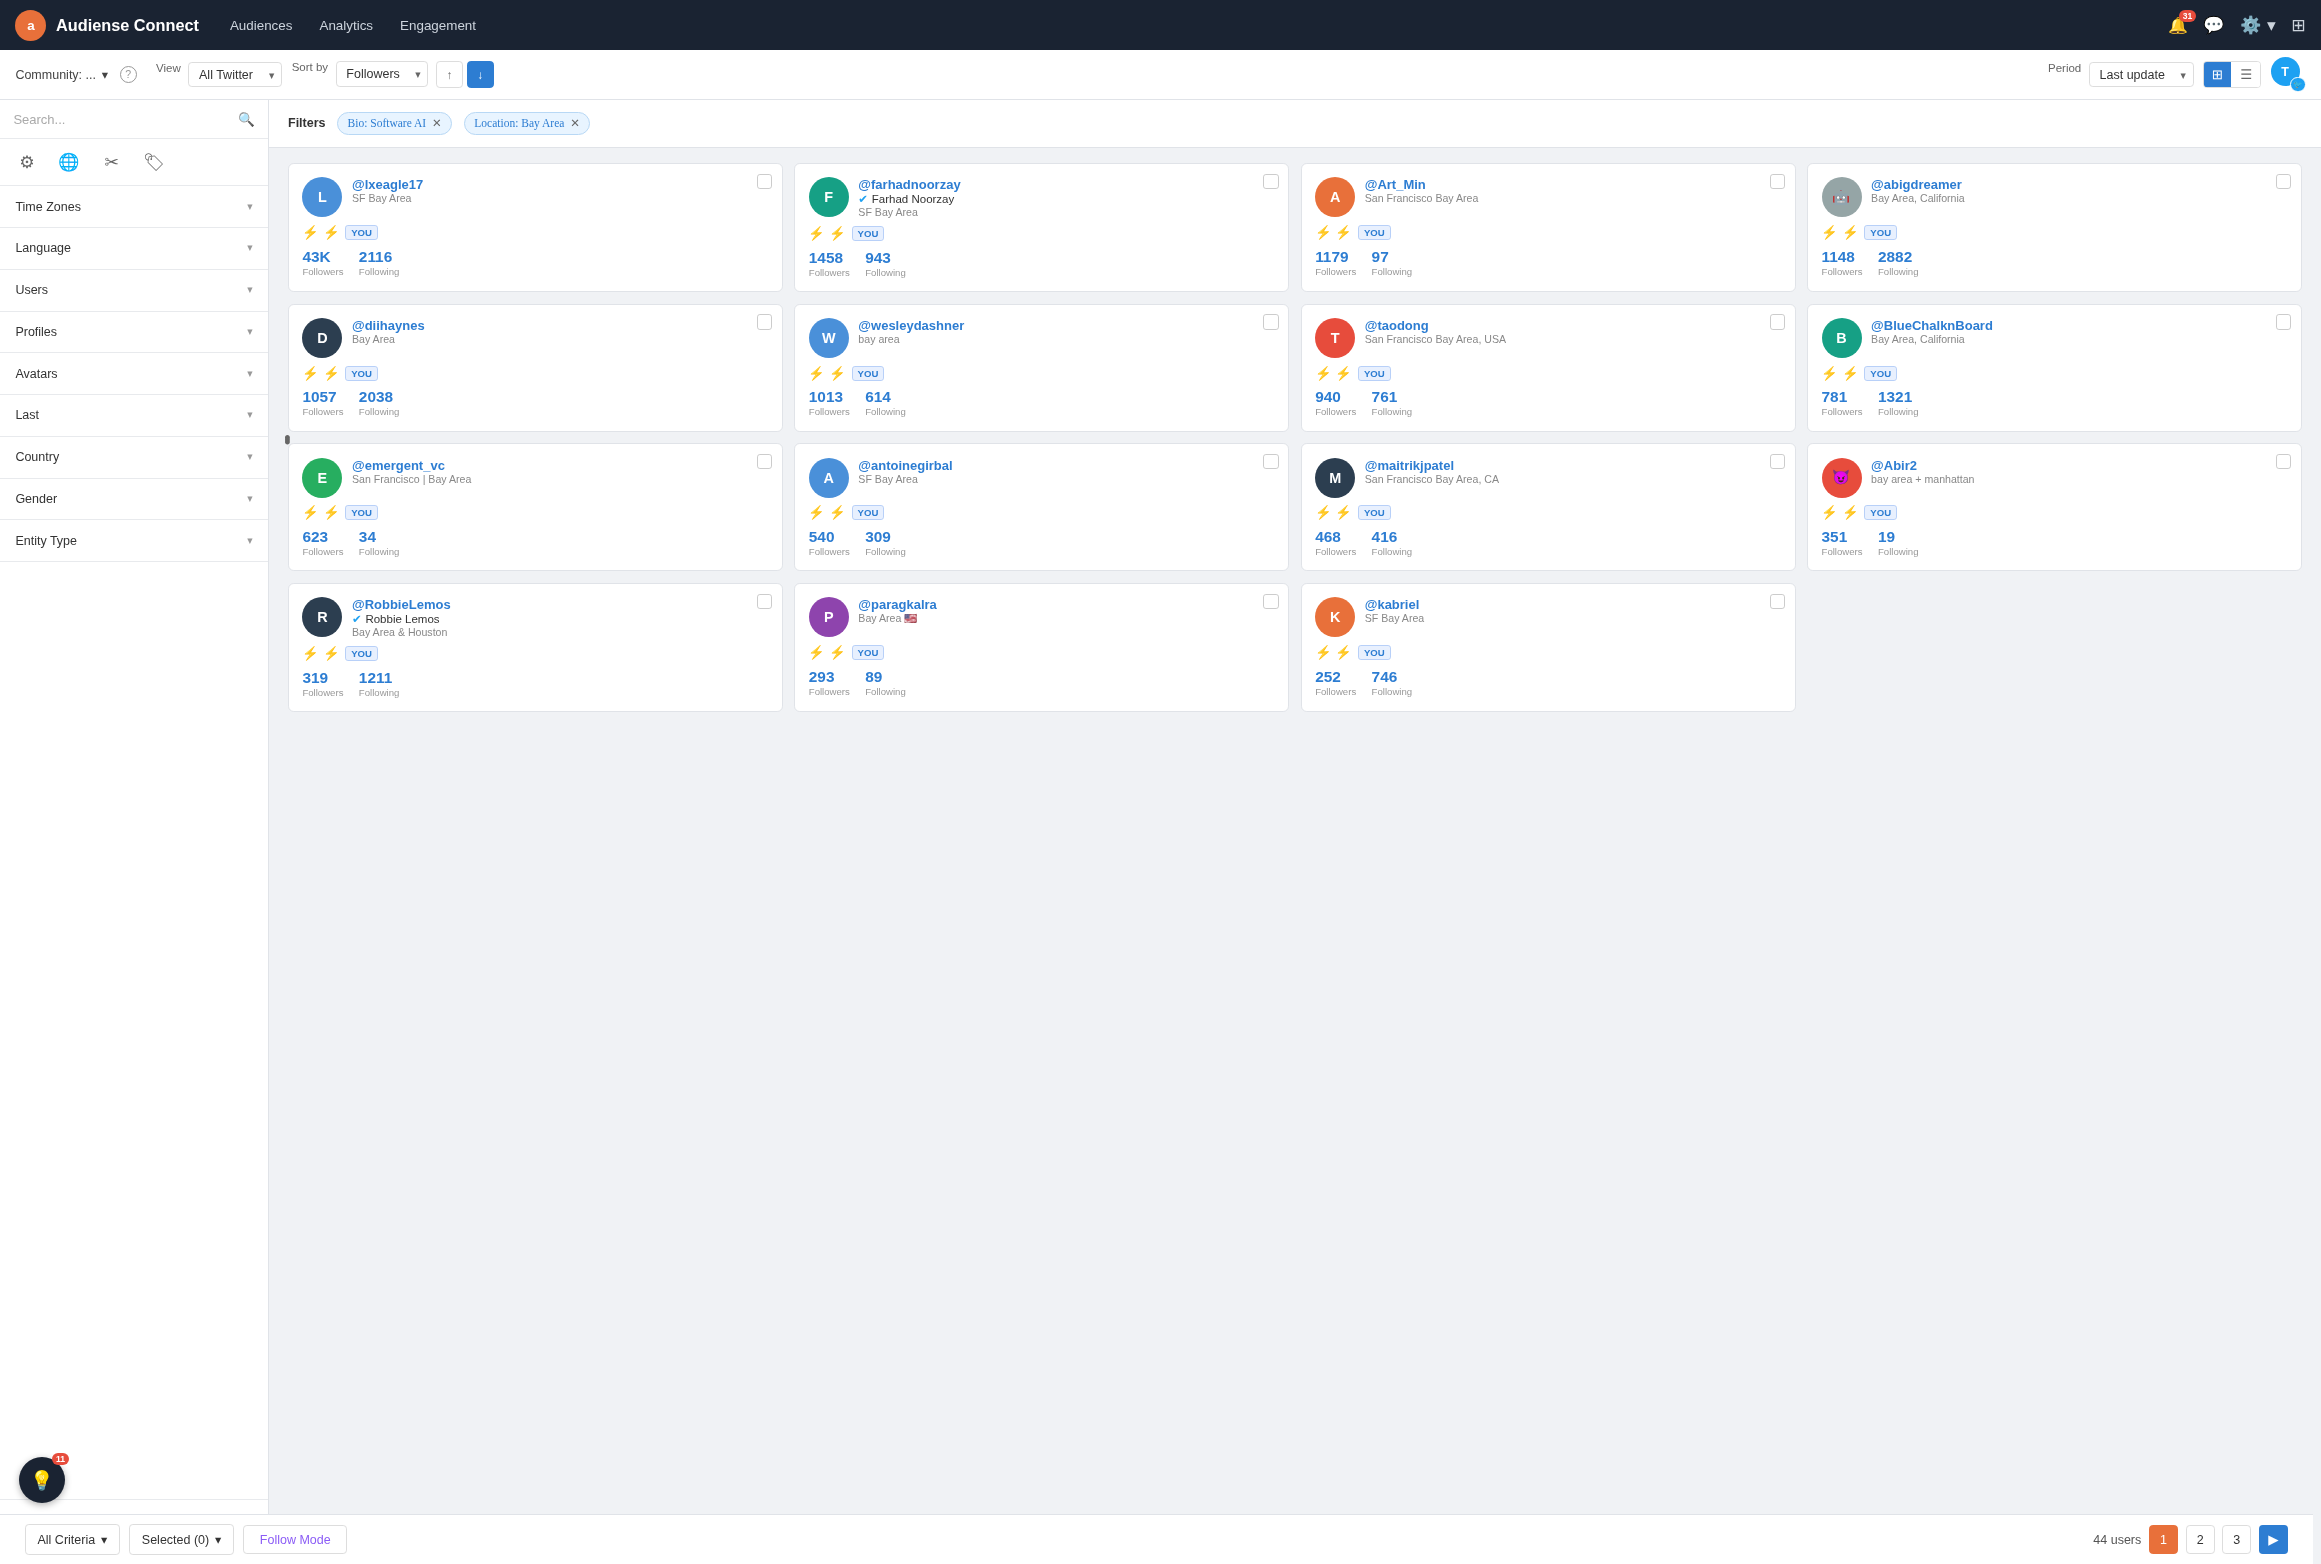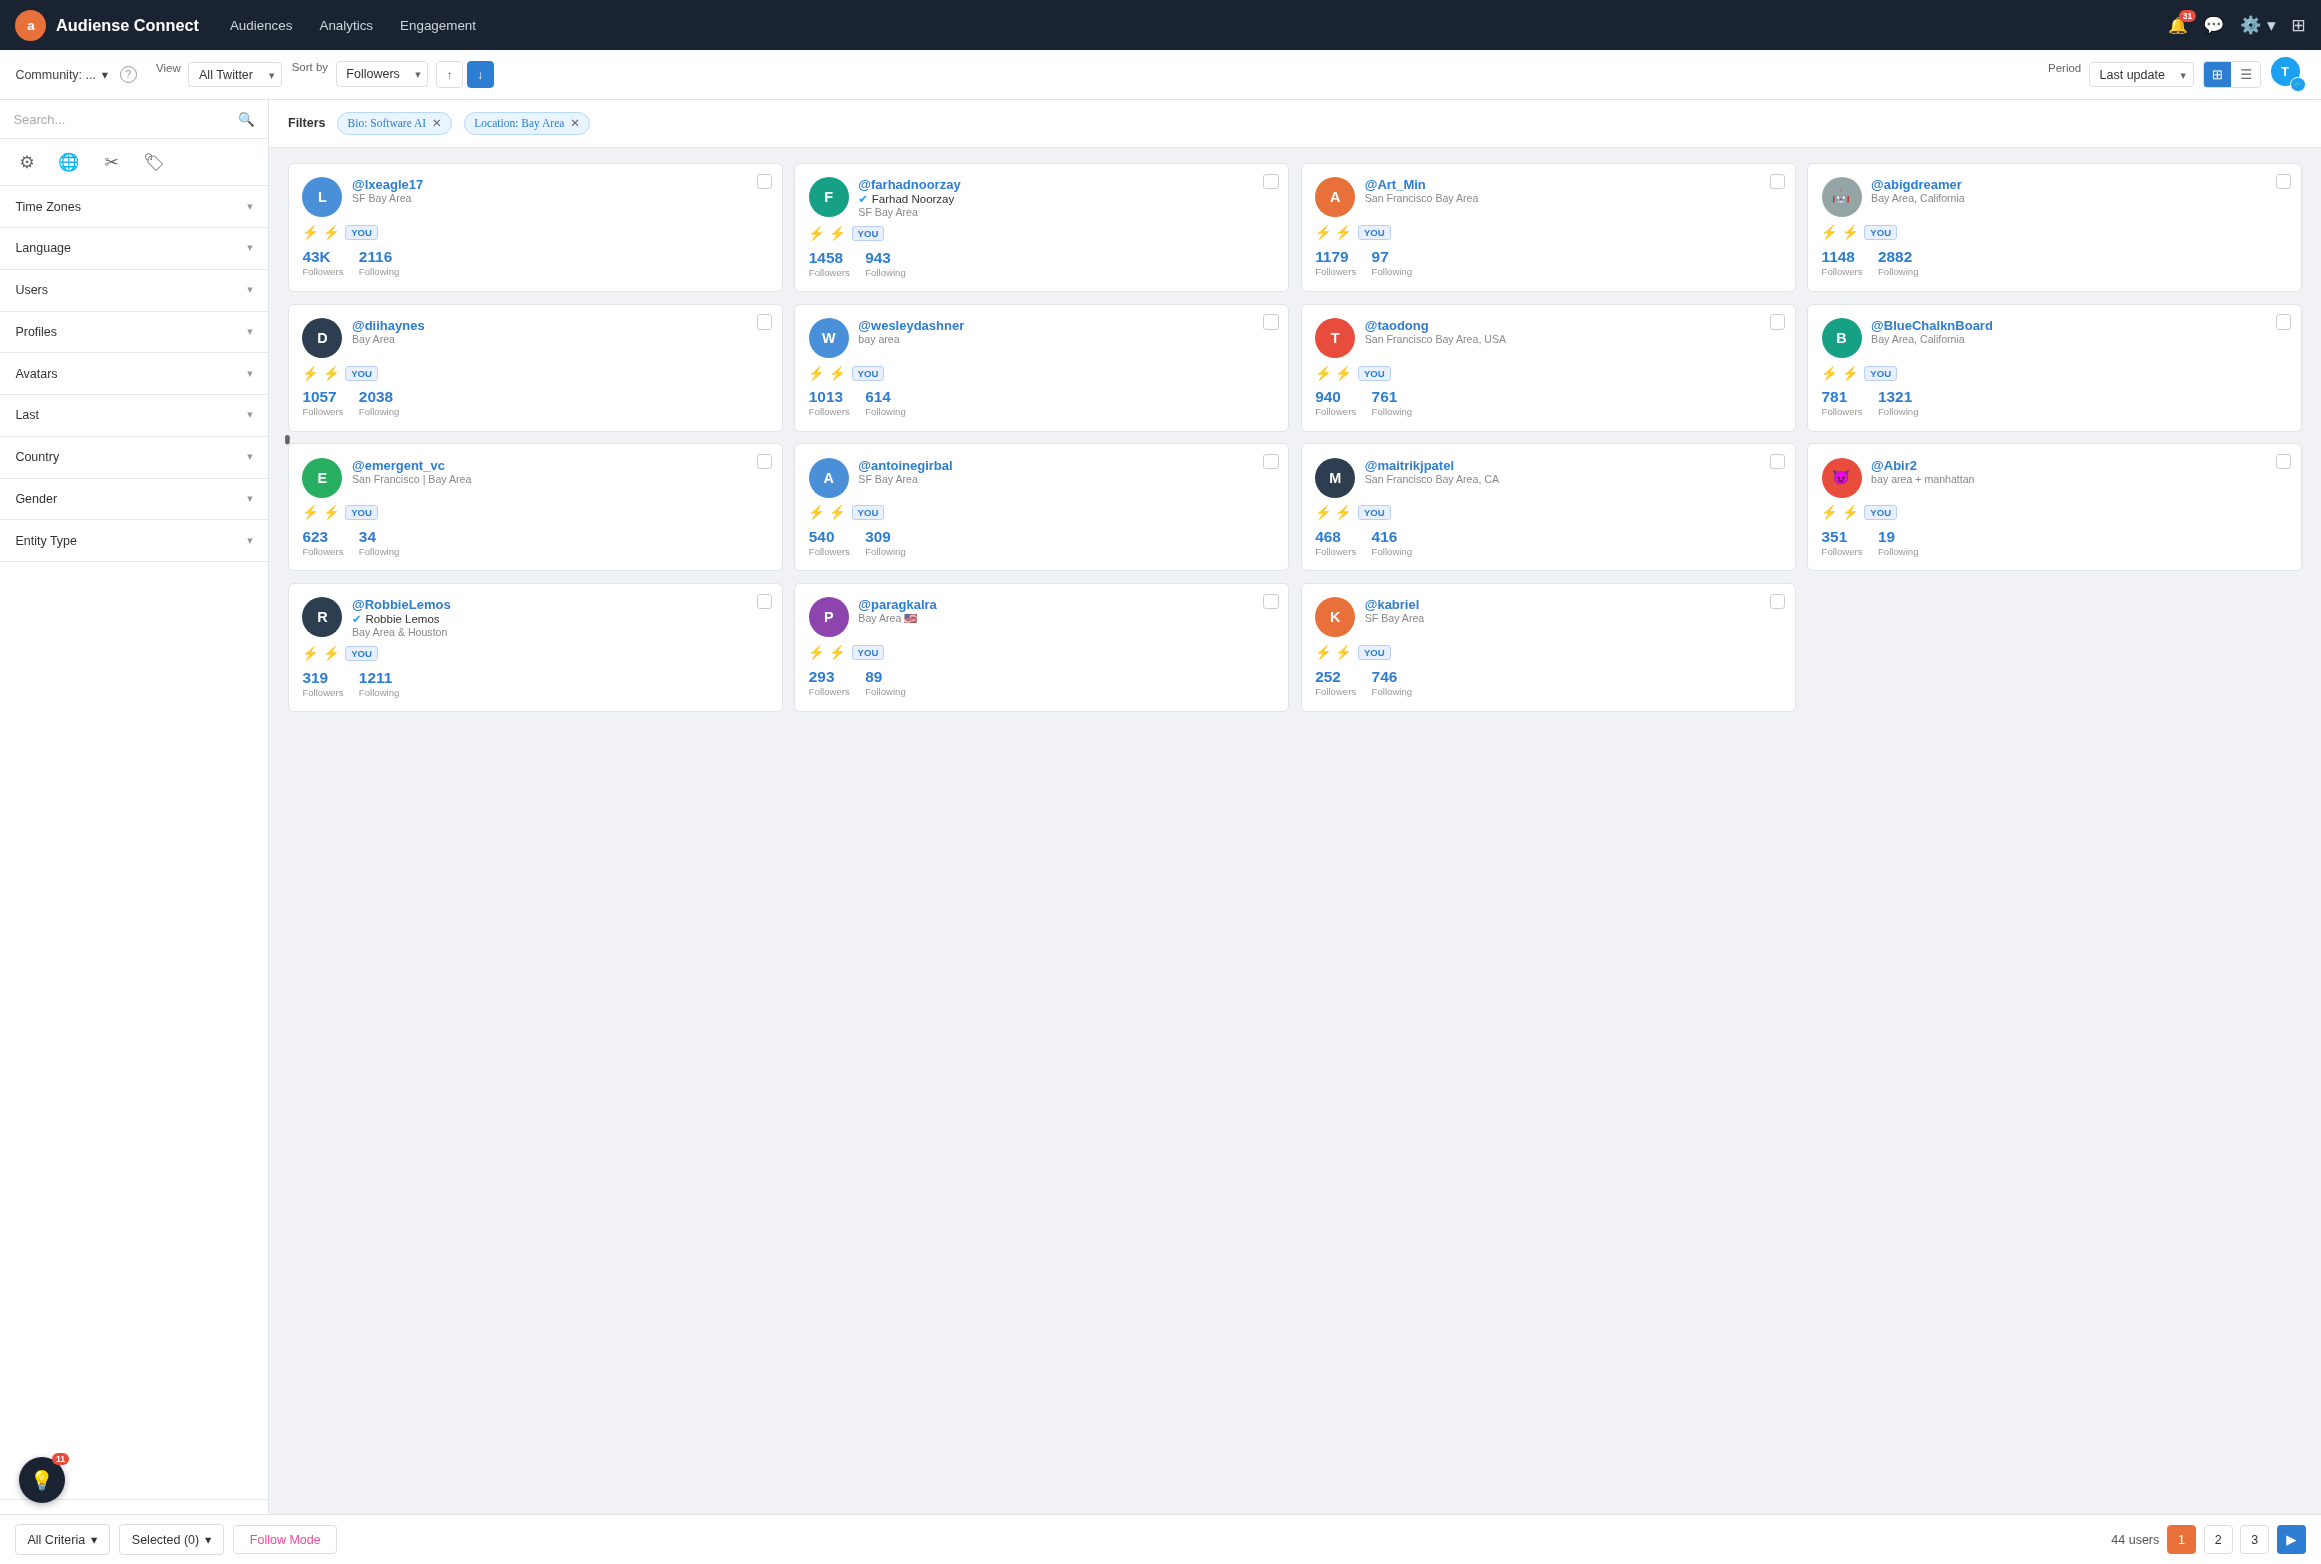--- a/index.html
+++ b/index.html
@@ -173,38 +173,38 @@
 
     
     .three-dot {
       position: absolute; left: -11.5px; top: 50%; transform: translateY(-50%);
       color: #666; font-size: 17.3px; cursor: pointer; writing-mode: vertical-rl;
       letter-spacing: -3.8px; font-weight: bold;
     }
 
     
     .bottom-bar {
-      position: fixed; bottom: 0; left: 0; right: 0;
+      position: fixed; bottom: 0; left: 0; right: 8px;
       background: white; border-top: 1px solid #e0e3e8;
-      height: 50px; display: flex; align-items: center; padding: 0 15px;
+      height: 50px; display: flex; align-items: center; padding: 0 25px;
       gap: 9.6px; z-index: 100;
     }
     .criteria-btn {
       border: 1px solid #ddd; border-radius: 3.8px; padding: 6.7px 11.5px;
       background: white; font-size: 12.5px; color: #333; cursor: pointer;
       display: flex; align-items: center; gap: 5.8px;
     }
     .selected-btn {
       border: 1px solid #ddd; border-radius: 3.8px; padding: 6.7px 11.5px;
       background: white; font-size: 12.5px; color: #333; cursor: pointer;
       display: flex; align-items: center; gap: 5.8px;
     }
     .follow-mode-btn {
       border: 1px solid #ddd; border-radius: 3.8px; padding: 6.7px 15.4px;
-      background: white; font-size: 12.5px; color: #ec4899; cursor: pointer; font-weight: 500;
+      background: white; font-size: 12.5px; color: #8b5cf6; cursor: pointer; font-weight: 500;
     }
     .pagination-right { margin-left: auto; display: flex; align-items: center; gap: 7.7px; }
     .users-count { font-size: 12.5px; color: #555; font-weight: 500; }
     .page-btn {
       width: 29px; height: 29px; border-radius: 3.8px; border: 1px solid #ddd;
       background: white; cursor: pointer; font-size: 12.5px; color: #333;
       display: flex; align-items: center; justify-content: center;
     }
     .page-btn.active { background: #e8703a; color: white; border-color: #e8703a; }
     .page-next {

